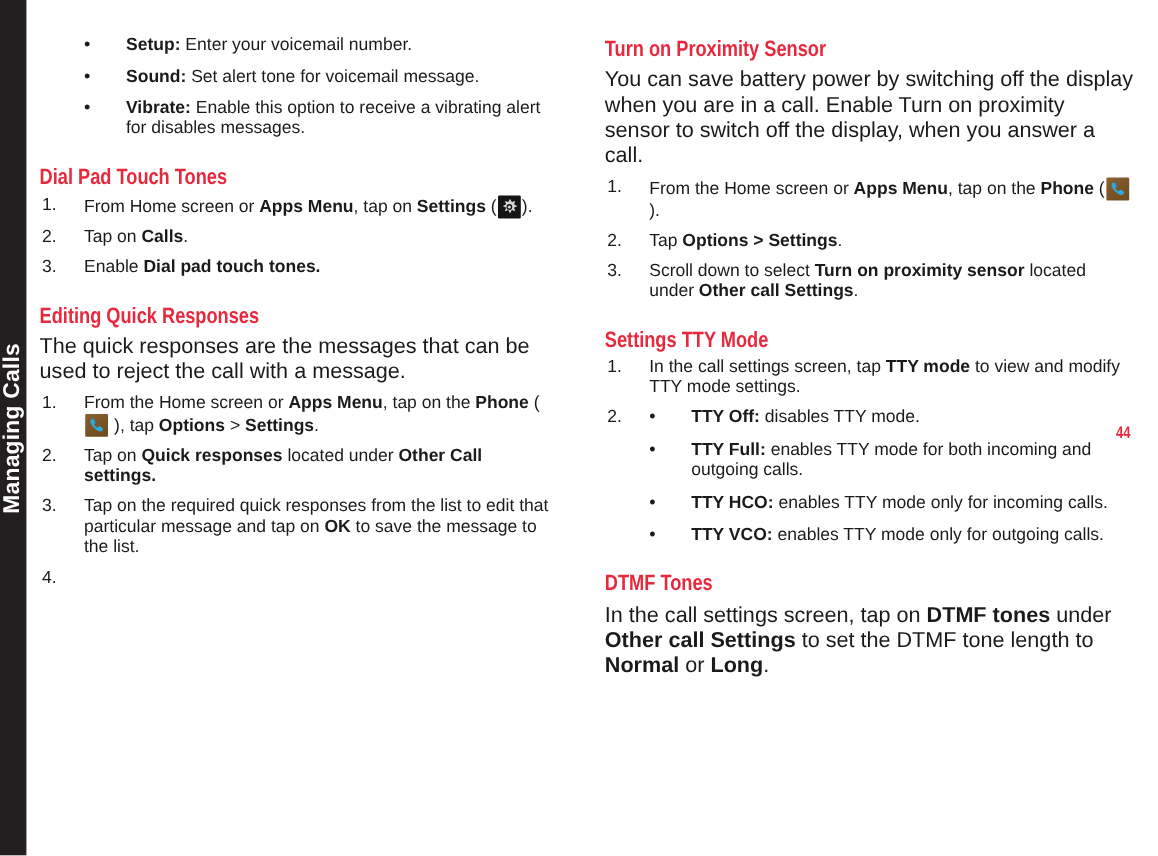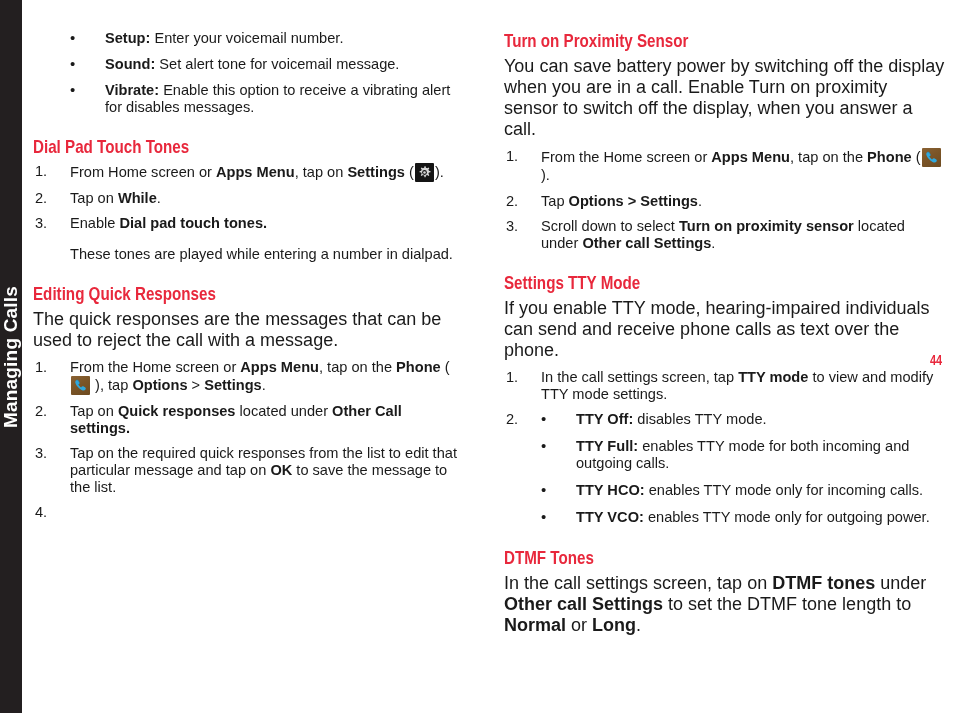--- a/index.html
+++ b/index.html
@@ -177,31 +177,28 @@
             <g fill="#d6d6d6">
               <path d="M7.5 1.2 l1.1 0 0.35 1.6 1.25 0.52 1.35-0.9 0.78 0.78 -0.9 1.35 0.52 1.25 1.6 0.35 0 1.1 -1.6 0.35 -0.52 1.25 0.9 1.35 -0.78 0.78 -1.35-0.9 -1.25 0.52 -0.35 1.6 -1.1 0 -0.35-1.6 -1.25-0.52 -1.35 0.9 -0.78-0.78 0.9-1.35 -0.52-1.25 -1.6-0.35 0-1.1 1.6-0.35 0.52-1.25 -0.9-1.35 0.78-0.78 1.35 0.9 1.25-0.52z"></path>
             </g>
             <circle cx="7.5" cy="7.5" r="2.4" fill="#141414"></circle>
             <circle cx="7.5" cy="7.5" r="1.3" fill="#d6d6d6"></circle>
           </svg></span><span>).</span>
     </div>
 
     <div class="num-item">
       <span class="num">2.</span>
-      <span>Tap on </span><b>While</b><span>.</span>
+      <span>Tap on </span><b>Calls</b><span>.</span>
     </div>
 
     <div class="num-item">
       <span class="num">3.</span>
       <span>Enable </span><b>Dial pad touch tones.</b>
     </div>
 
-    <div class="num-item continuation">
-      <span>These tones are played while entering a number in dialpad.</span>
-    </div>
 
     <h2 class="section-heading heading-gap-top">Editing Quick Responses</h2>
 
     <p class="body">The quick responses are the messages that can be used to reject the call with a message.</p>
 
     <div class="num-item">
       <span class="num">1.</span>
       <span>From the Home screen or </span><b>Apps Menu</b><span>, tap on the </span><b>Phone</b><span> (</span><span class="inline-icon icon-phone"><svg width="15" height="15" viewBox="0 0 15 15">
             <path d="M3.2 2.3c0.9-0.6 1.9-0.3 2.3 0.5l0.9 1.7c0.3 0.6 0.1 1.2-0.4 1.6l-0.6 0.5c0.5 1.2 1.5 2.2 2.7 2.8l0.5-0.7c0.4-0.5 1-0.7 1.6-0.4l1.8 0.9c0.8 0.4 1.1 1.4 0.5 2.3-0.6 0.9-1.7 1.2-2.8 0.9C6.8 11.6 3.6 8.4 2.4 5.1 2.1 4 2.4 2.9 3.2 2.3z" fill="#2fa8dd"></path>
             <path d="M3.2 2.3c0.9-0.6 1.9-0.3 2.3 0.5l0.9 1.7c0.3 0.6 0.1 1.2-0.4 1.6l-0.6 0.5" fill="none" stroke="#1b7fb0" stroke-width="0.5"></path>
@@ -244,21 +241,20 @@
       <span>Tap </span><b>Options &gt; Settings</b><span>.</span>
     </div>
 
     <div class="num-item">
       <span class="num">3.</span>
       <span>Scroll down to select </span><b>Turn on proximity sensor</b><span> located under </span><b>Other call Settings</b><span>.</span>
     </div>
 
     <h2 class="section-heading heading-gap-top">Settings TTY Mode</h2>
 
-    <p class="body">If you enable TTY mode, hearing-impaired individuals can send and receive phone calls as text over the phone.</p>
 
     <div class="num-item">
       <span class="num">1.</span>
       <span>In the call settings screen, tap </span><b>TTY mode</b><span> to view and modify TTY mode settings.</span>
     </div>
 
     <div class="num-item">
       <span class="num">2.</span>
     </div>
 
@@ -270,21 +266,21 @@
       <div class="bul-item tight">
         <span class="dot">•</span>
         <b>TTY Full:</b><span> enables TTY mode for both incoming and outgoing calls.</span>
       </div>
       <div class="bul-item tight">
         <span class="dot">•</span>
         <b>TTY HCO:</b><span> enables TTY mode only for incoming calls.</span>
       </div>
       <div class="bul-item tight">
         <span class="dot">•</span>
-        <b>TTY VCO:</b><span> enables TTY mode only for outgoing power.</span>
+        <b>TTY VCO:</b><span> enables TTY mode only for outgoing calls.</span>
       </div>
     </div>
 
     <h2 class="section-heading heading-gap-top">DTMF Tones</h2>
 
     <p class="body">
       <span>In the call settings screen, tap on </span><b>DTMF tones</b><span> under </span><b>Other call Settings</b><span> to set the DTMF tone length to </span><b>Normal</b><span> or </span><b>Long</b><span>.</span>
     </p>
 
   </div>

